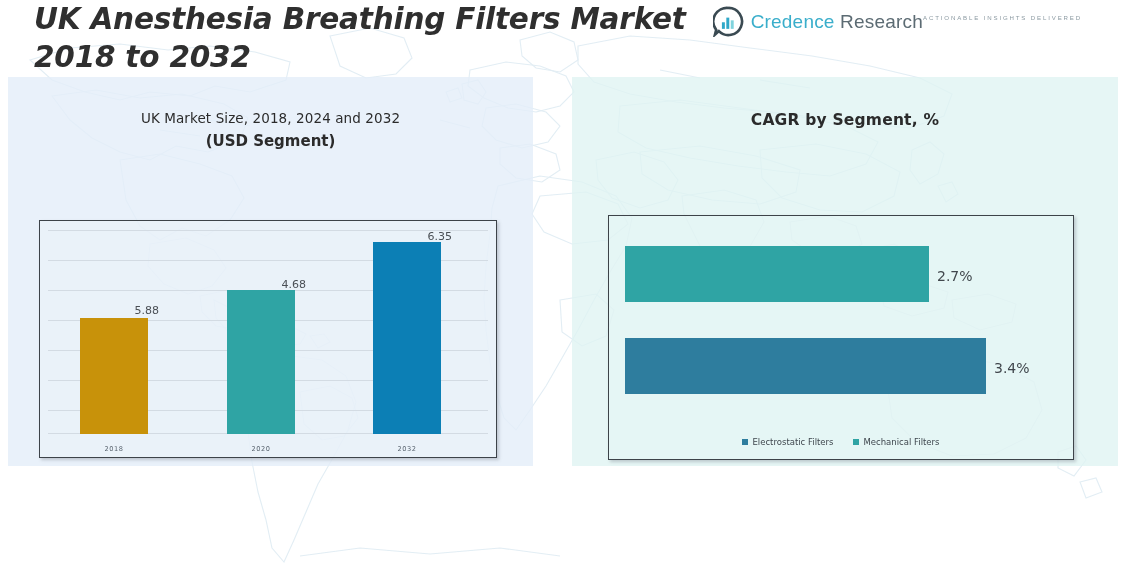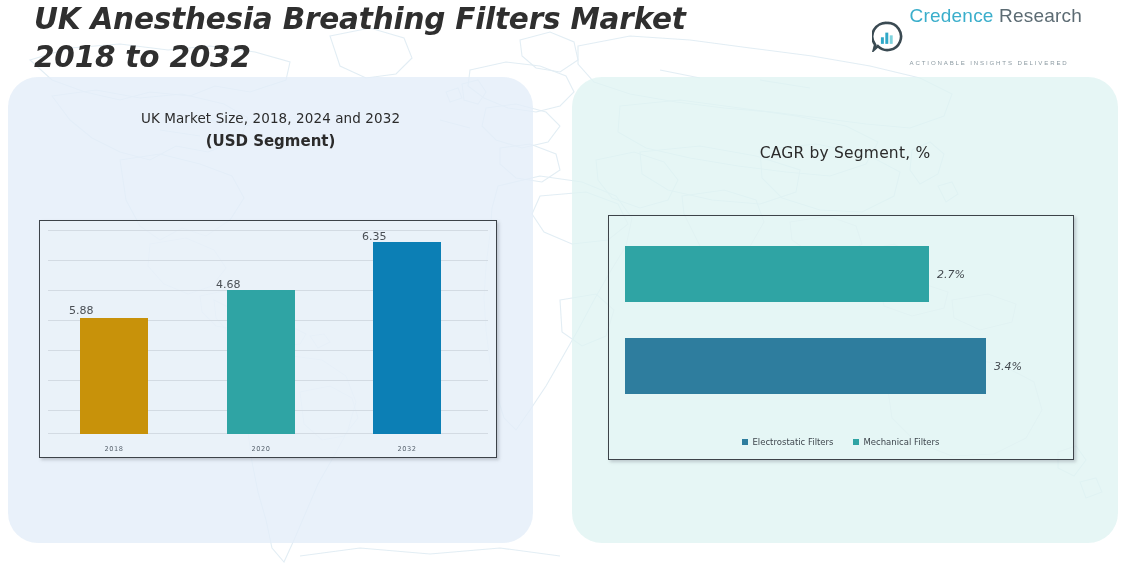--- a/index.html
+++ b/index.html
@@ -53,44 +53,43 @@
     position: absolute;
     right: 44px; top: 6px;
     display: flex;
     align-items: center;
     gap: 7px;
   }
   .logo-mark {
     width: 31px; height: 31px;
     flex: 0 0 31px;
   }
-  .logo-text { display: flex; flex-direction: column; line-height: 1; gap: 32px; }
+  .logo-text { display: flex; flex-direction: row; line-height: 1; }
   .logo-name {
     font-size: 19px;
     letter-spacing: 0.2px;
     color: #3aaecb;
     font-family: "Liberation Sans", sans-serif;
   }
   .logo-name .word2 { color: #5c6b73; }
   .logo-tagline {
     font-size: 6.1px;
     letter-spacing: 1.85px;
     color: #8c9aa2;
     margin-top: 3px;
     text-transform: uppercase;
     font-family: "Liberation Sans", sans-serif;
   }
 
   
   .panel {
     position: absolute;
     top: 77px;
-    height: 466px;
+    height: 389px;
     z-index: 2;
-    border-radius: 30px;
   }
   .panel-left  { left: 8px;   width: 525px; background: rgba(228,238,249,0.80); }
   .panel-right { left: 572px; width: 546px; background: rgba(223,243,242,0.78); }
 
   .panel-title {
     position: absolute;
     left: 0; right: 0;
     text-align: center;
     color: #2b2b2b;
     font-family: "DejaVu Sans", sans-serif;
@@ -101,23 +100,22 @@
     letter-spacing: 0.1px;
   }
   .pt-line2 {
     top: 55px;
     font-size: 15px;
     font-weight: bold;
   }
   .pt-single {
     top: 34px;
     font-size: 15.5px;
-    font-weight: normal;
+    font-weight: bold;
     letter-spacing: 0.2px;
-    margin-top: 33px;
   }
 
   
   .chart-frame {
     position: absolute;
     border: 1.3px solid #3d4349;
     background: rgba(237,244,250,0.30);
     box-shadow: 2px 2px 3px rgba(120,130,140,0.38);
   }
   .chart-left  { left: 31px; top: 143px; width: 458px; height: 238px; }
@@ -136,21 +134,21 @@
 
   
   .vbar {
     position: absolute;
     bottom: 23px;
     width: 68px;
   }
   .vbar-label {
     position: absolute;
     width: 90px;
-    text-align: left;
+    text-align: right;
     font-size: 11px;
     color: #4a4f55;
     font-family: "DejaVu Sans", sans-serif;
   }
   .xtick {
     position: absolute;
     bottom: 4px;
     width: 90px;
     text-align: center;
     font-size: 6.6px;
@@ -167,24 +165,23 @@
   }
 
   
   .hbar {
     position: absolute;
     left: 16px;
     height: 56px;
   }
   .hbar-label {
     position: absolute;
-    font-size: 11px;
+    font-size: 14px;
     color: #41474d;
     font-family: "DejaVu Sans", sans-serif;
-    font-style: italic;
   }
 
   
   .legend {
     position: absolute;
     left: 0; right: 0;
     bottom: 12px;
     display: flex;
     justify-content: center;
     gap: 20px;

